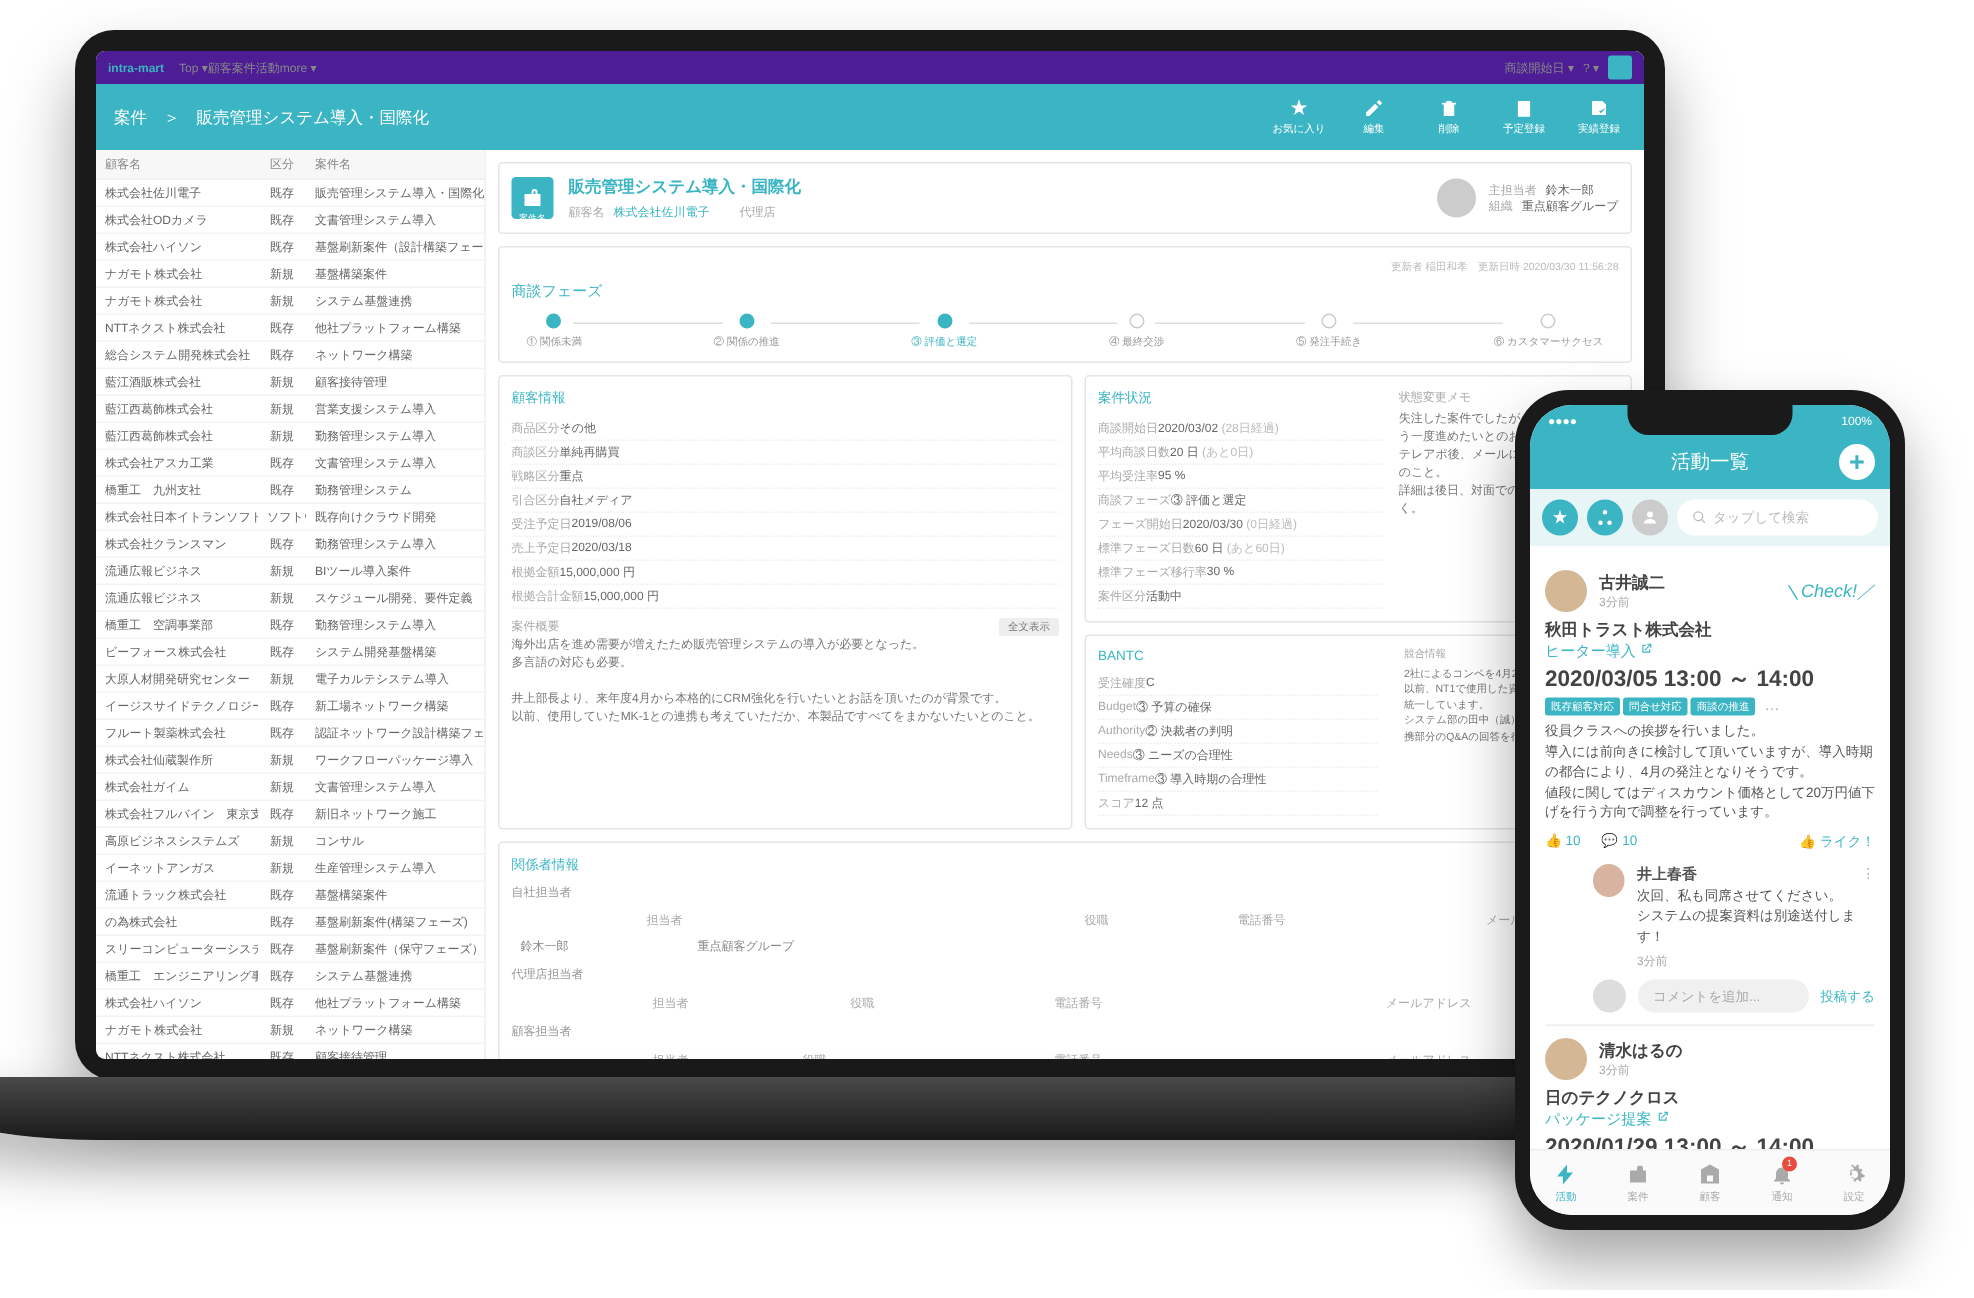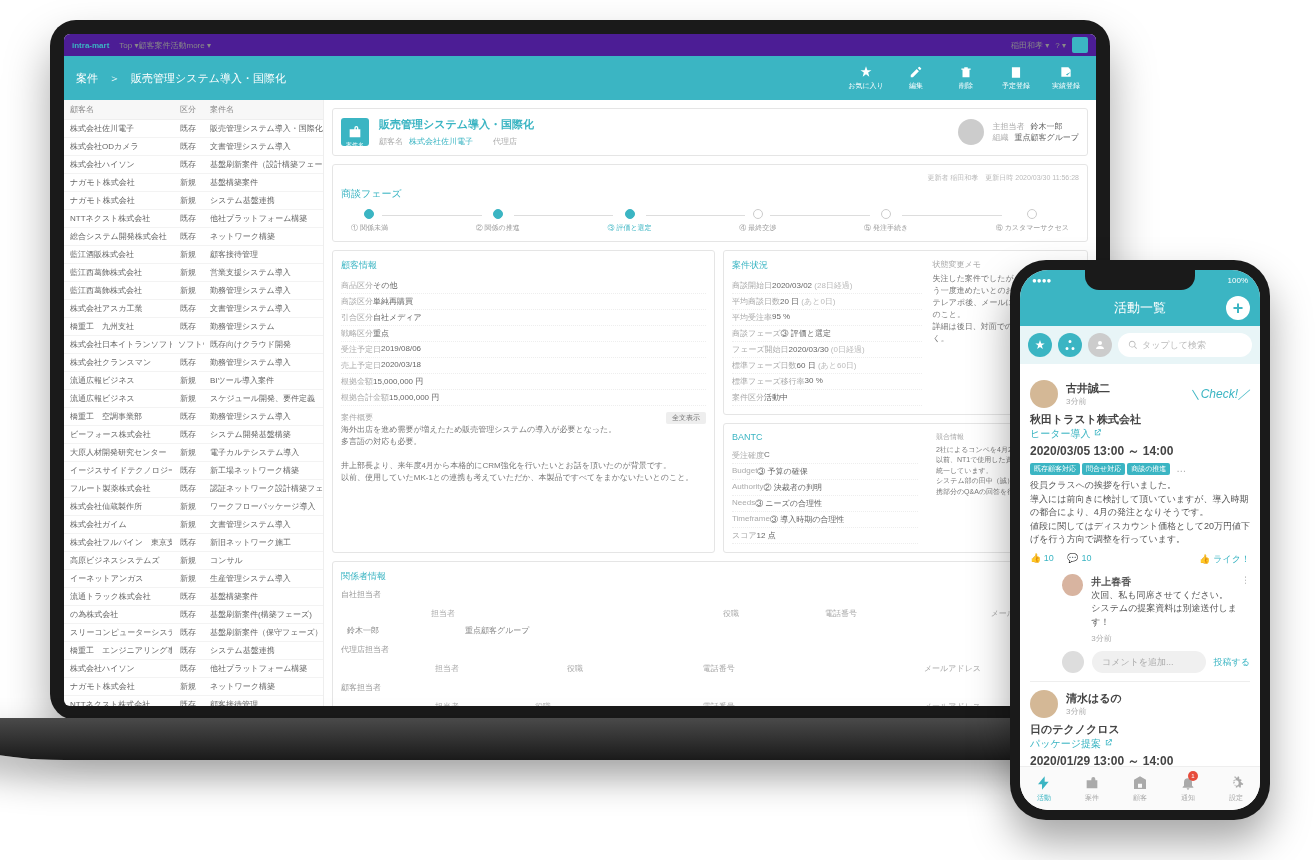--- a/index.html
+++ b/index.html
@@ -94,21 +94,21 @@
 .p-body{flex:1;overflow:hidden;padding:8px 10px}
 .p-item{border-bottom:1px solid #eee;padding:8px 0}
 .p-item .top{display:flex;align-items:center;gap:8px}
 .p-item .av{width:28px;height:28px;border-radius:50%;background:#d4b896}
 .p-item .name{font-weight:600;font-size:11px}
 .p-item .time{font-size:8px;color:#aaa}
 .p-item .check{margin-left:auto;color:#3bb5c3;font-size:12px;font-style:italic}
 .p-item .cust{font-size:11px;margin-top:4px;font-weight:600}
 .p-item .subj{color:#3bb5c3;font-size:10px}
 .p-item .subj svg{width:9px;height:9px;fill:#3bb5c3}
-.p-item .dt{font-size:12px;font-weight:600;margin-top:2px}
+.p-item .dt{font-size:15px;font-weight:600;margin-top:2px}
 .p-item .tags{display:flex;gap:2px;margin-top:3px}
 .p-item .tags .t{background:#3bb5c3;color:#fff;font-size:7px;padding:1px 4px;border-radius:2px}
 .p-item .tags .dots{color:#aaa;margin-left:4px}
 .p-item .body{font-size:9px;line-height:1.5;margin-top:4px;color:#555}
 .p-item .foot{display:flex;gap:14px;margin-top:6px;font-size:9px;color:#3bb5c3}
 .p-item .foot .like{margin-left:auto}
 .p-reply{margin-left:32px;margin-top:8px;display:flex;gap:8px}
 .p-reply .av{width:22px;height:22px;border-radius:50%;background:#d8b4a0}
 .p-reply .txt{font-size:9px;line-height:1.5;color:#555}
 .p-reply .rname{font-weight:600;font-size:10px}
@@ -129,21 +129,21 @@
 
 <div class="stage">
 
   <div class="laptop">
     <div class="laptop-inner">
 
       <div class="hdr">
         <span class="logo">intra-mart</span>
         <span id="navlinks"><a>Top ▾</a><a>顧客</a><a>案件</a><a>活動</a><a>more ▾</a></span>
         <div class="right">
-          <span>稲田和孝 ▾</span>
+          <span>商談開始日 ▾</span>
           <span>? ▾</span>
           <span class="i"></span>
         </div>
       </div>
 
       <div class="sub">
         <div class="crumb">案件　＞　販売管理システム導入・国際化</div>
         <div class="actions" id="subactions">
             <div class="a">
               <svg viewBox="0 0 24 24">
@@ -422,26 +422,26 @@
               <div id="custrows">
                   <div class="kv">
                     <span class="k">商品区分</span>
                     <span class="v">その他</span>
                   </div>
                   <div class="kv">
                     <span class="k">商談区分</span>
                     <span class="v">単純再購買</span>
                   </div>
                   <div class="kv">
+                    <span class="k">戦略区分</span>
+                    <span class="v">重点</span>
+                  </div>
+                  <div class="kv">
                     <span class="k">引合区分</span>
                     <span class="v">自社メディア</span>
-                  </div>
-                  <div class="kv">
-                    <span class="k">戦略区分</span>
-                    <span class="v">重点</span>
                   </div>
                   <div class="kv">
                     <span class="k">受注予定日</span>
                     <span class="v">2019/08/06</span>
                   </div>
                   <div class="kv">
                     <span class="k">売上予定日</span>
                     <span class="v">2020/03/18</span>
                   </div>
                   <div class="kv">

